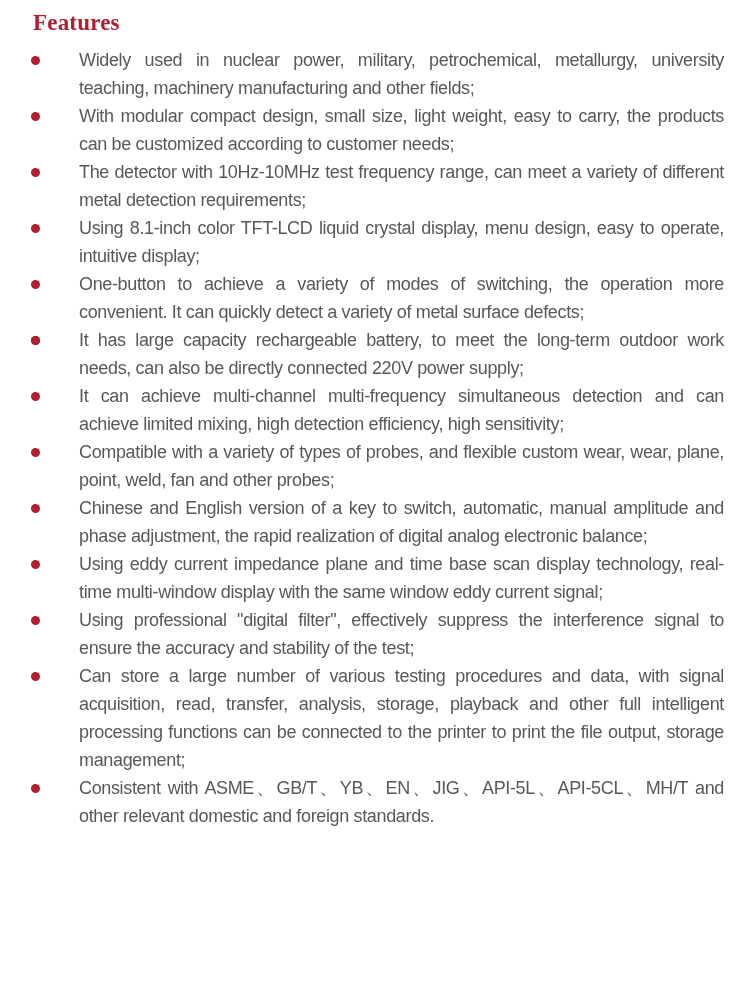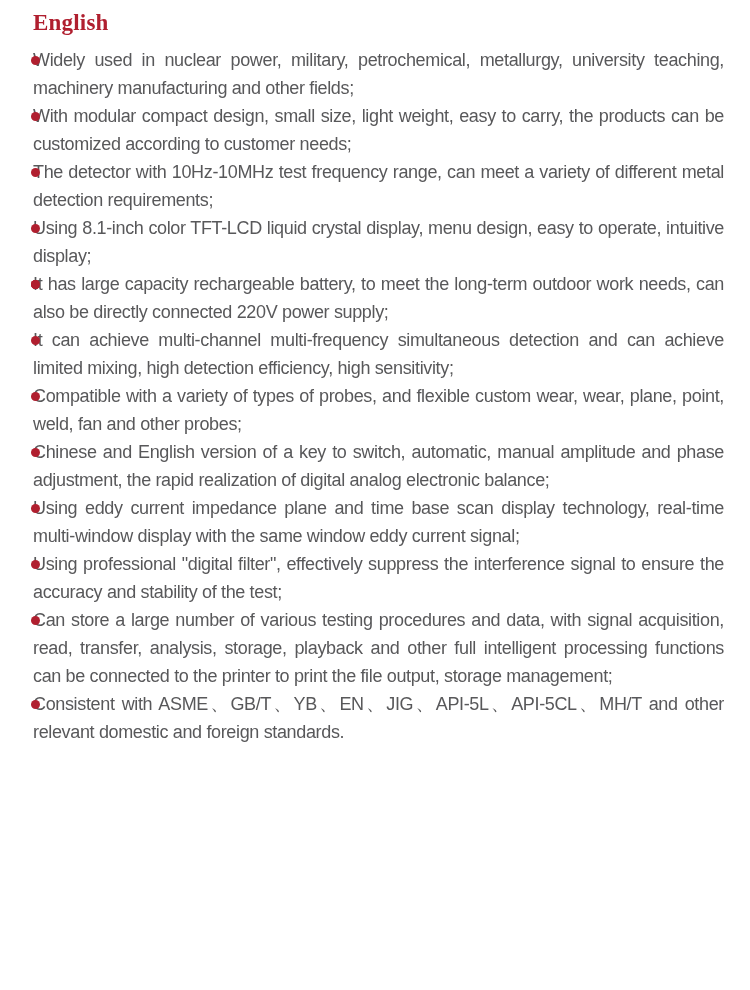--- a/index.html
+++ b/index.html
@@ -25,21 +25,21 @@
     letter-spacing: 0.2px;
   }
   .features {
     list-style: none;
     margin: 9px 0 0 0;
     padding: 0;
   }
   .features li {
     position: relative;
     margin: 0;
-    padding: 0 26px 0 33px;
+    padding: 0 26px 0 79px;
   }
   .features .bullet {
     position: absolute;
     left: 31px;
     top: 10px;
     width: 9px;
     height: 9px;
     border-radius: 50%;
     background: #b01f2f;
   }
@@ -49,40 +49,41 @@
     line-height: 28px;
     letter-spacing: -0.35px;
     color: #58585a;
     text-align: justify;
   }
 </style>
 </head>
 <body>
 
 <div class="page">
-  <h1 class="title">English</h1>
+  <h1 class="title">Features</h1>
   <ul class="features">
       <li>
         <span class="bullet"></span>
         <span class="text">Widely used in nuclear power, military, petrochemical, metallurgy, university teaching, machinery manufacturing and other fields;</span>
       </li>
       <li>
         <span class="bullet"></span>
         <span class="text">With modular compact design, small size, light weight, easy to carry, the products can be customized according to customer needs;</span>
       </li>
       <li>
         <span class="bullet"></span>
         <span class="text">The detector with 10Hz-10MHz test frequency range, can meet a variety of different metal detection requirements;</span>
       </li>
       <li>
         <span class="bullet"></span>
         <span class="text">Using 8.1-inch color TFT-LCD liquid crystal display, menu design, easy to operate, intuitive display;</span>
       </li>
       <li>
         <span class="bullet"></span>
+        <span class="text">One-button to achieve a variety of modes of switching, the operation more convenient. It can quickly detect a variety of metal surface defects;</span>
       </li>
       <li>
         <span class="bullet"></span>
       </li>
       <li>
         <span class="bullet"></span>
         <span class="text">It has large capacity rechargeable battery, to meet the long-term outdoor work needs, can also be directly connected 220V power supply;</span>
       </li>
       <li>
         <span class="bullet"></span>

